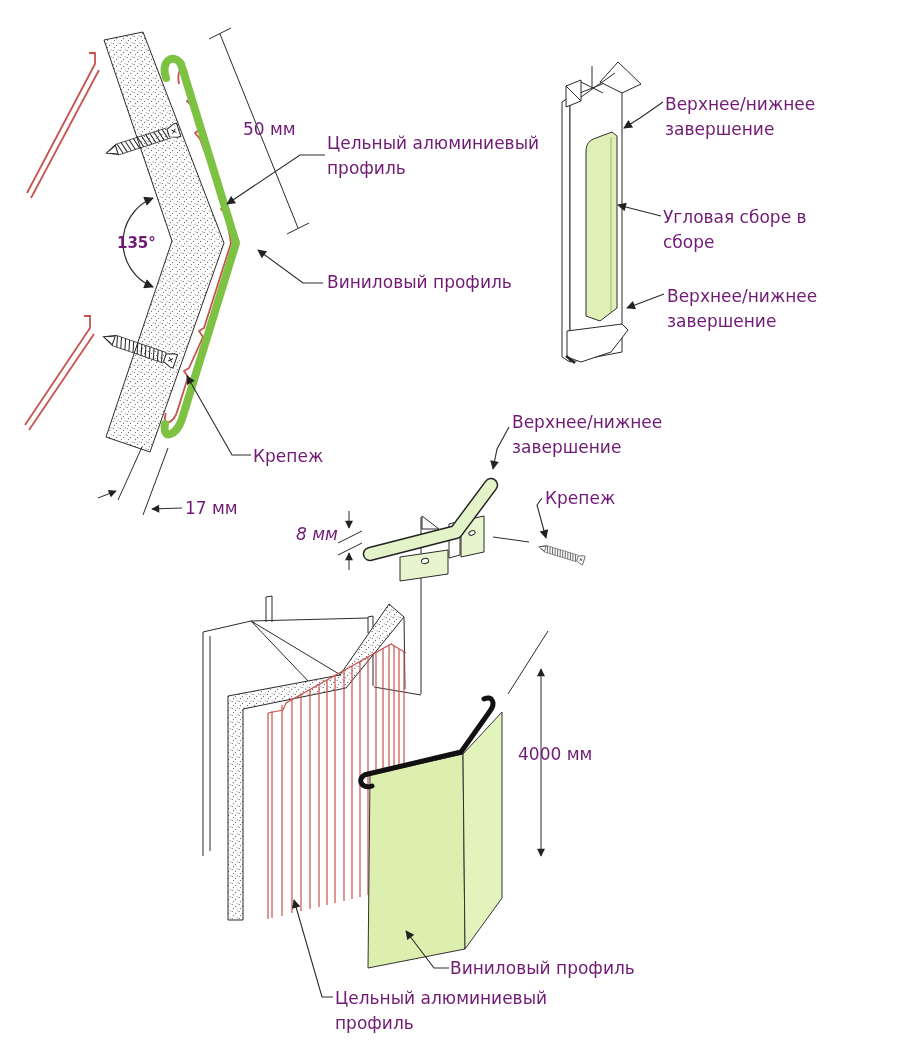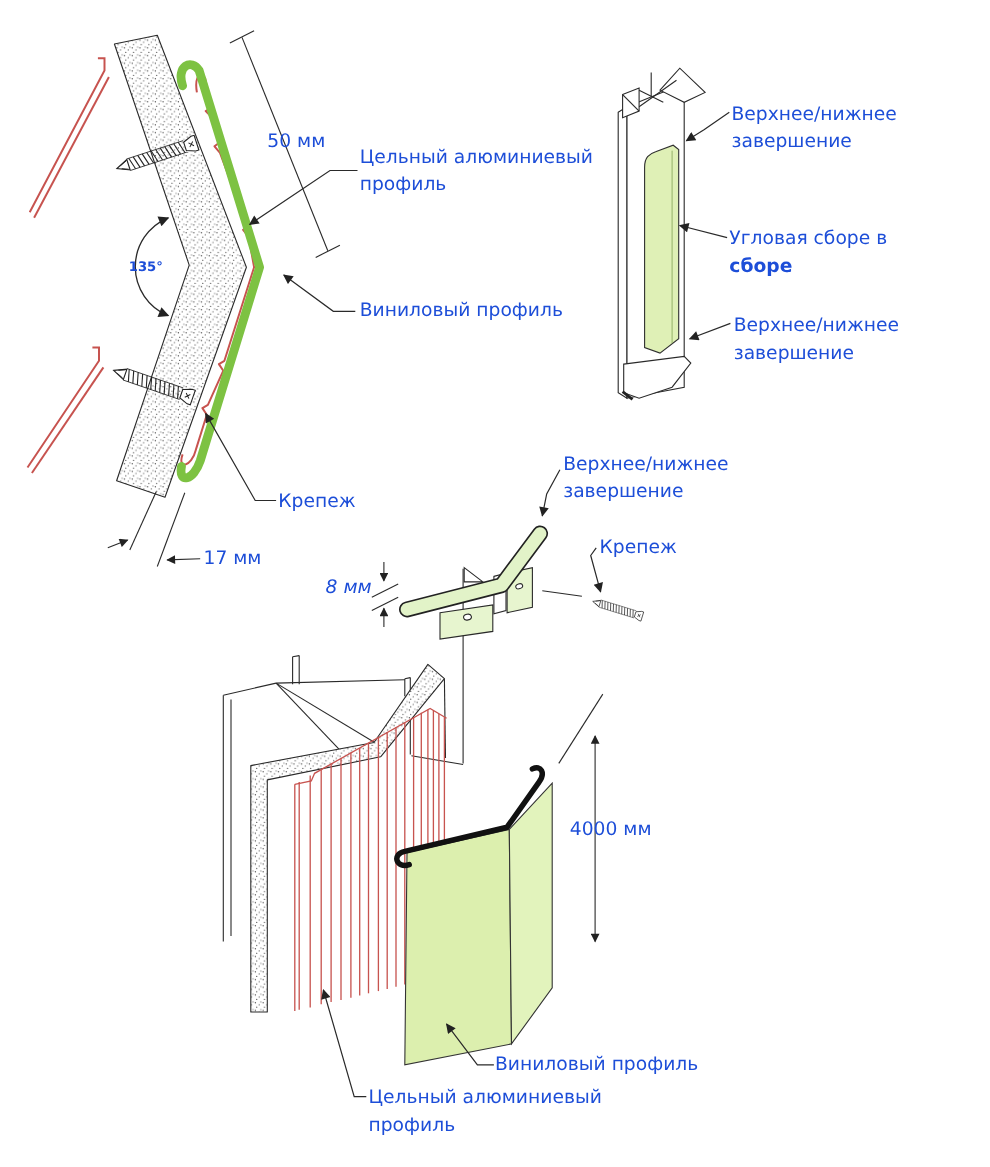--- a/index.html
+++ b/index.html
@@ -1,20 +1,20 @@
 <!DOCTYPE html>
 <html><head>
 <meta charset="utf-8">
 <style>
   html,body{margin:0;padding:0;background:#ffffff;}
   #stage{position:relative;width:900px;height:1061px;background:#ffffff;overflow:hidden;
          font-family:"DejaVu Sans",sans-serif;}
   #stage svg{position:absolute;left:0;top:0;}
-  .lbl{position:absolute;font-size:17px;line-height:1.18;color:#1d4ed8;white-space:nowrap;}
-  .lbl.small{font-size:12px;font-weight:bold;}
+  .lbl{position:absolute;font-size:17px;line-height:1.18;color:#701a75;white-space:nowrap;}
+  .lbl.small{font-size:15px;font-weight:bold;}
 </style>
 </head>
 <body>
 
 <div id="stage">
 
 <svg width="900" height="1061" viewBox="0 0 900 1061">
   <defs>
     <pattern id="stip" width="7" height="7" patternUnits="userSpaceOnUse">
       <rect width="7" height="7" fill="#ffffff"></rect>
@@ -209,21 +209,21 @@
 <div class="lbl" style="left:327px;top:133px;">Цельный алюминиевый</div>
 <div class="lbl" style="left:327px;top:158px;">профиль</div>
 <div class="lbl small" style="left:117px;top:235px;">135°</div>
 <div class="lbl" style="left:327px;top:272px;">Виниловый профиль</div>
 <div class="lbl" style="left:253px;top:446px;">Крепеж</div>
 <div class="lbl" style="left:185px;top:498px;">17 мм</div>
 
 <div class="lbl" style="left:665px;top:94px;">Верхнее/нижнее</div>
 <div class="lbl" style="left:665px;top:119px;">завершение</div>
 <div class="lbl" style="left:663px;top:207px;">Угловая сборе в</div>
-<div class="lbl" style="left:663px;top:232px;font-weight:bold;">сборе</div>
+<div class="lbl" style="left:663px;top:232px;">сборе</div>
 <div class="lbl" style="left:667px;top:286px;">Верхнее/нижнее</div>
 <div class="lbl" style="left:667px;top:311px;">завершение</div>
 
 <div class="lbl" style="left:512px;top:412px;">Верхнее/нижнее</div>
 <div class="lbl" style="left:512px;top:437px;">завершение</div>
 <div class="lbl" style="left:545px;top:488px;">Крепеж</div>
 <div class="lbl" style="left:296px;top:524px;font-style:italic;">8 мм</div>
 
 <div class="lbl" style="left:518px;top:744px;">4000 мм</div>
 <div class="lbl" style="left:450px;top:958px;">Виниловый профиль</div>

